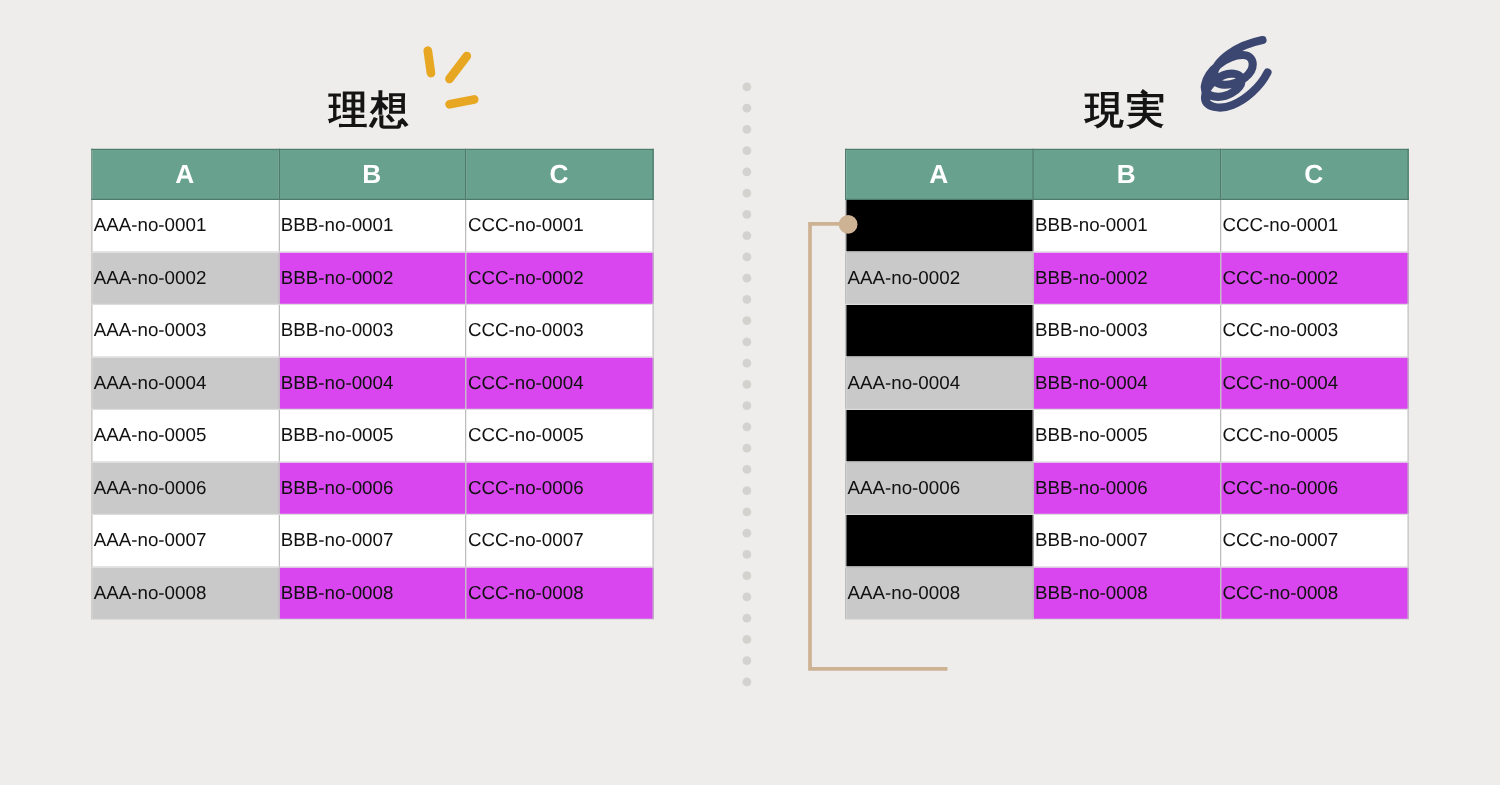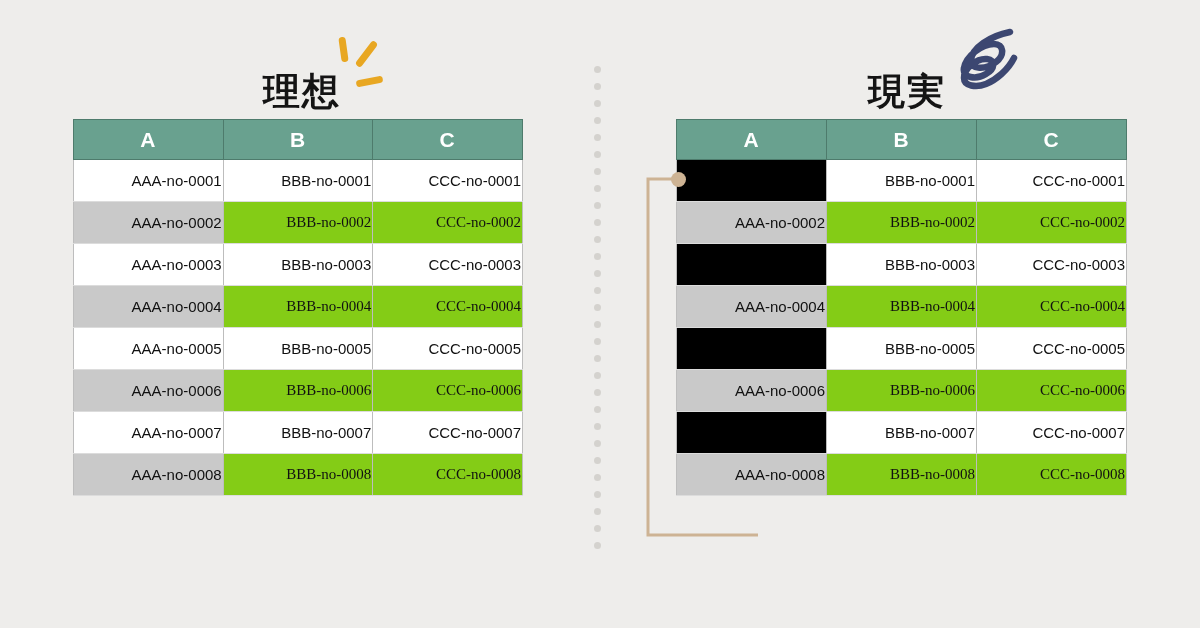--- a/index.html
+++ b/index.html
@@ -16,21 +16,21 @@
   }
 
   .stage {
     position: absolute;
     inset: 0;
   }
 
   
   .heading {
     position: absolute;
-    font-size: 37px;
+    font-size: 31px;
     font-weight: 700;
     color: #141414;
     letter-spacing: 2px;
     white-space: nowrap;
   }
   .heading-ideal  { left: 263px; top: 67px; }
   .heading-real   { left: 868px; top: 67px; }
 
   
   .sparkle {
@@ -109,32 +109,32 @@
     font-weight: 700;
     height: 37px;
     border: 1px solid #4e7b6c;
     text-align: center;
     letter-spacing: 1px;
   }
   table.grid td {
     height: 39px;
     font-size: 15px;
     color: #111111;
-    text-align: right;
+    text-align: left;
     border-left: 1px solid #bdbdbd;
     border-right: 1px solid #bdbdbd;
     border-top: 1px solid #dcdcdc;
     border-bottom: 1px solid #dcdcdc;
     background: #ffffff;
     white-space: nowrap;
   }
   
   table.grid tr.band td.col-a { background: #c9c9c9; }
   table.grid tr.band td.col-b,
-  table.grid tr.band td.col-c { background: #84cc16; font-family: Liberation Serif, serif; }
+  table.grid tr.band td.col-c { background: #d946ef; }
   
   table.grid td.blackout {
     background: #000000;
     color: #000000;
   }
 
   
   .callout {
     position: absolute;
     left: 630px;

